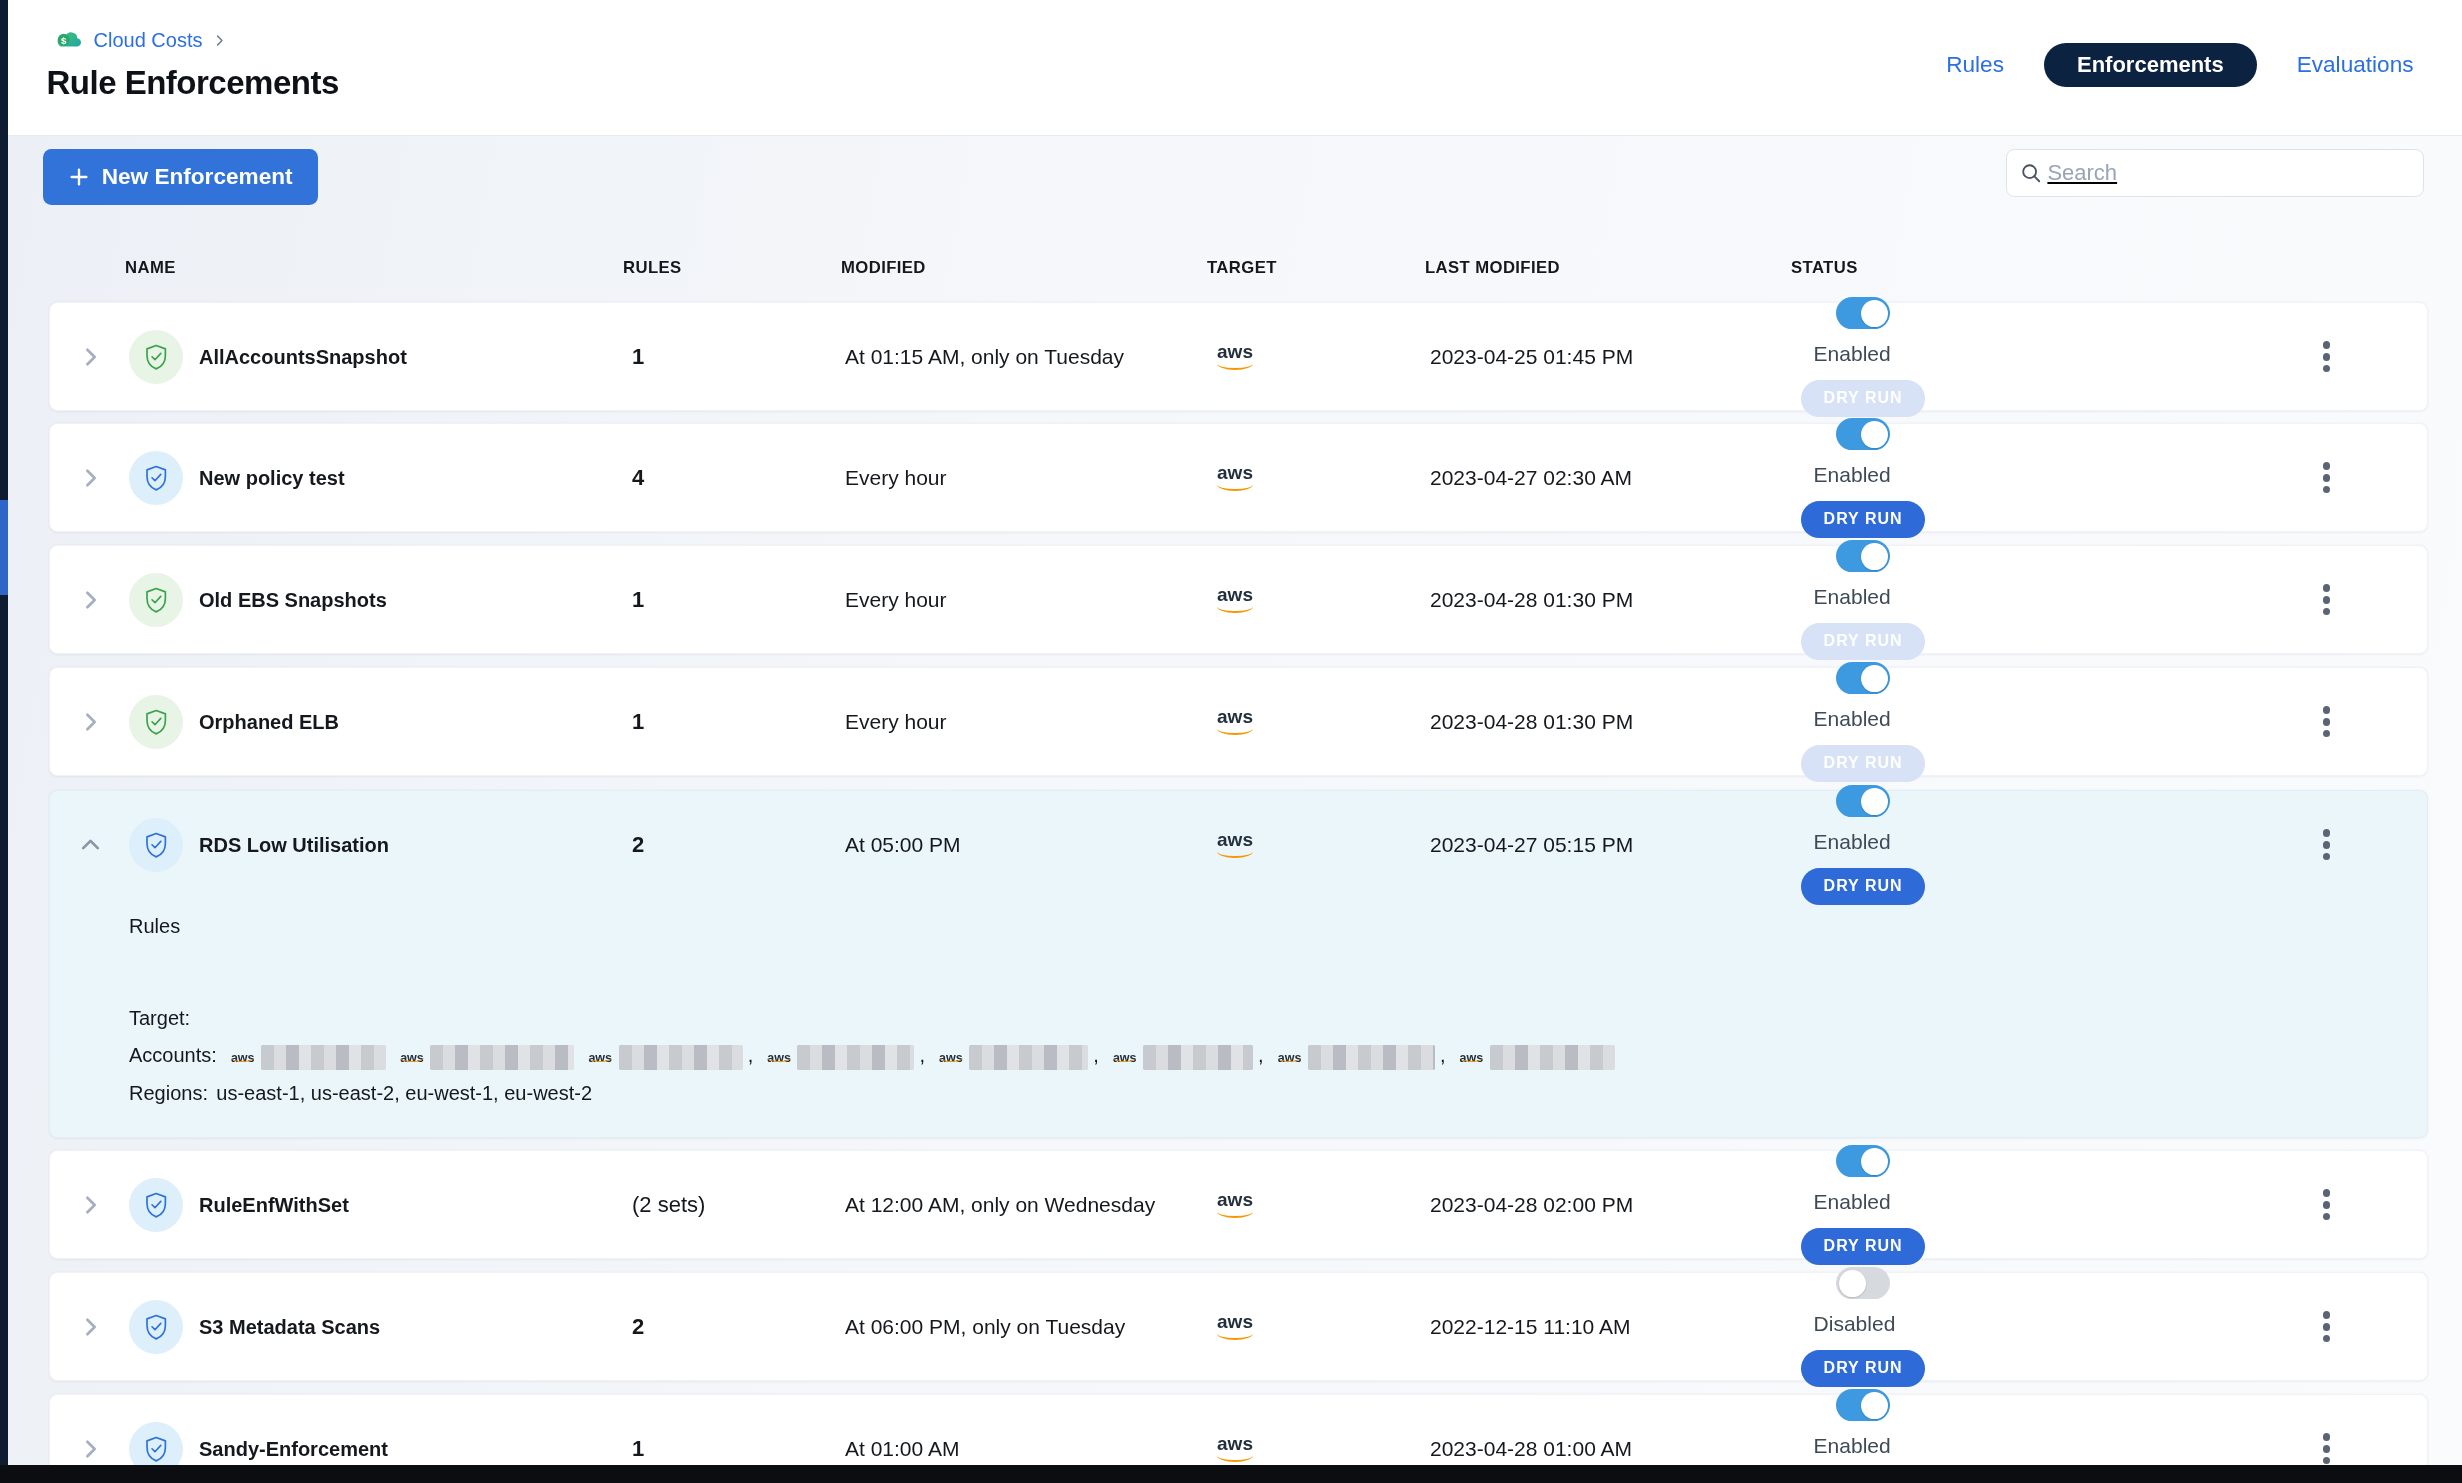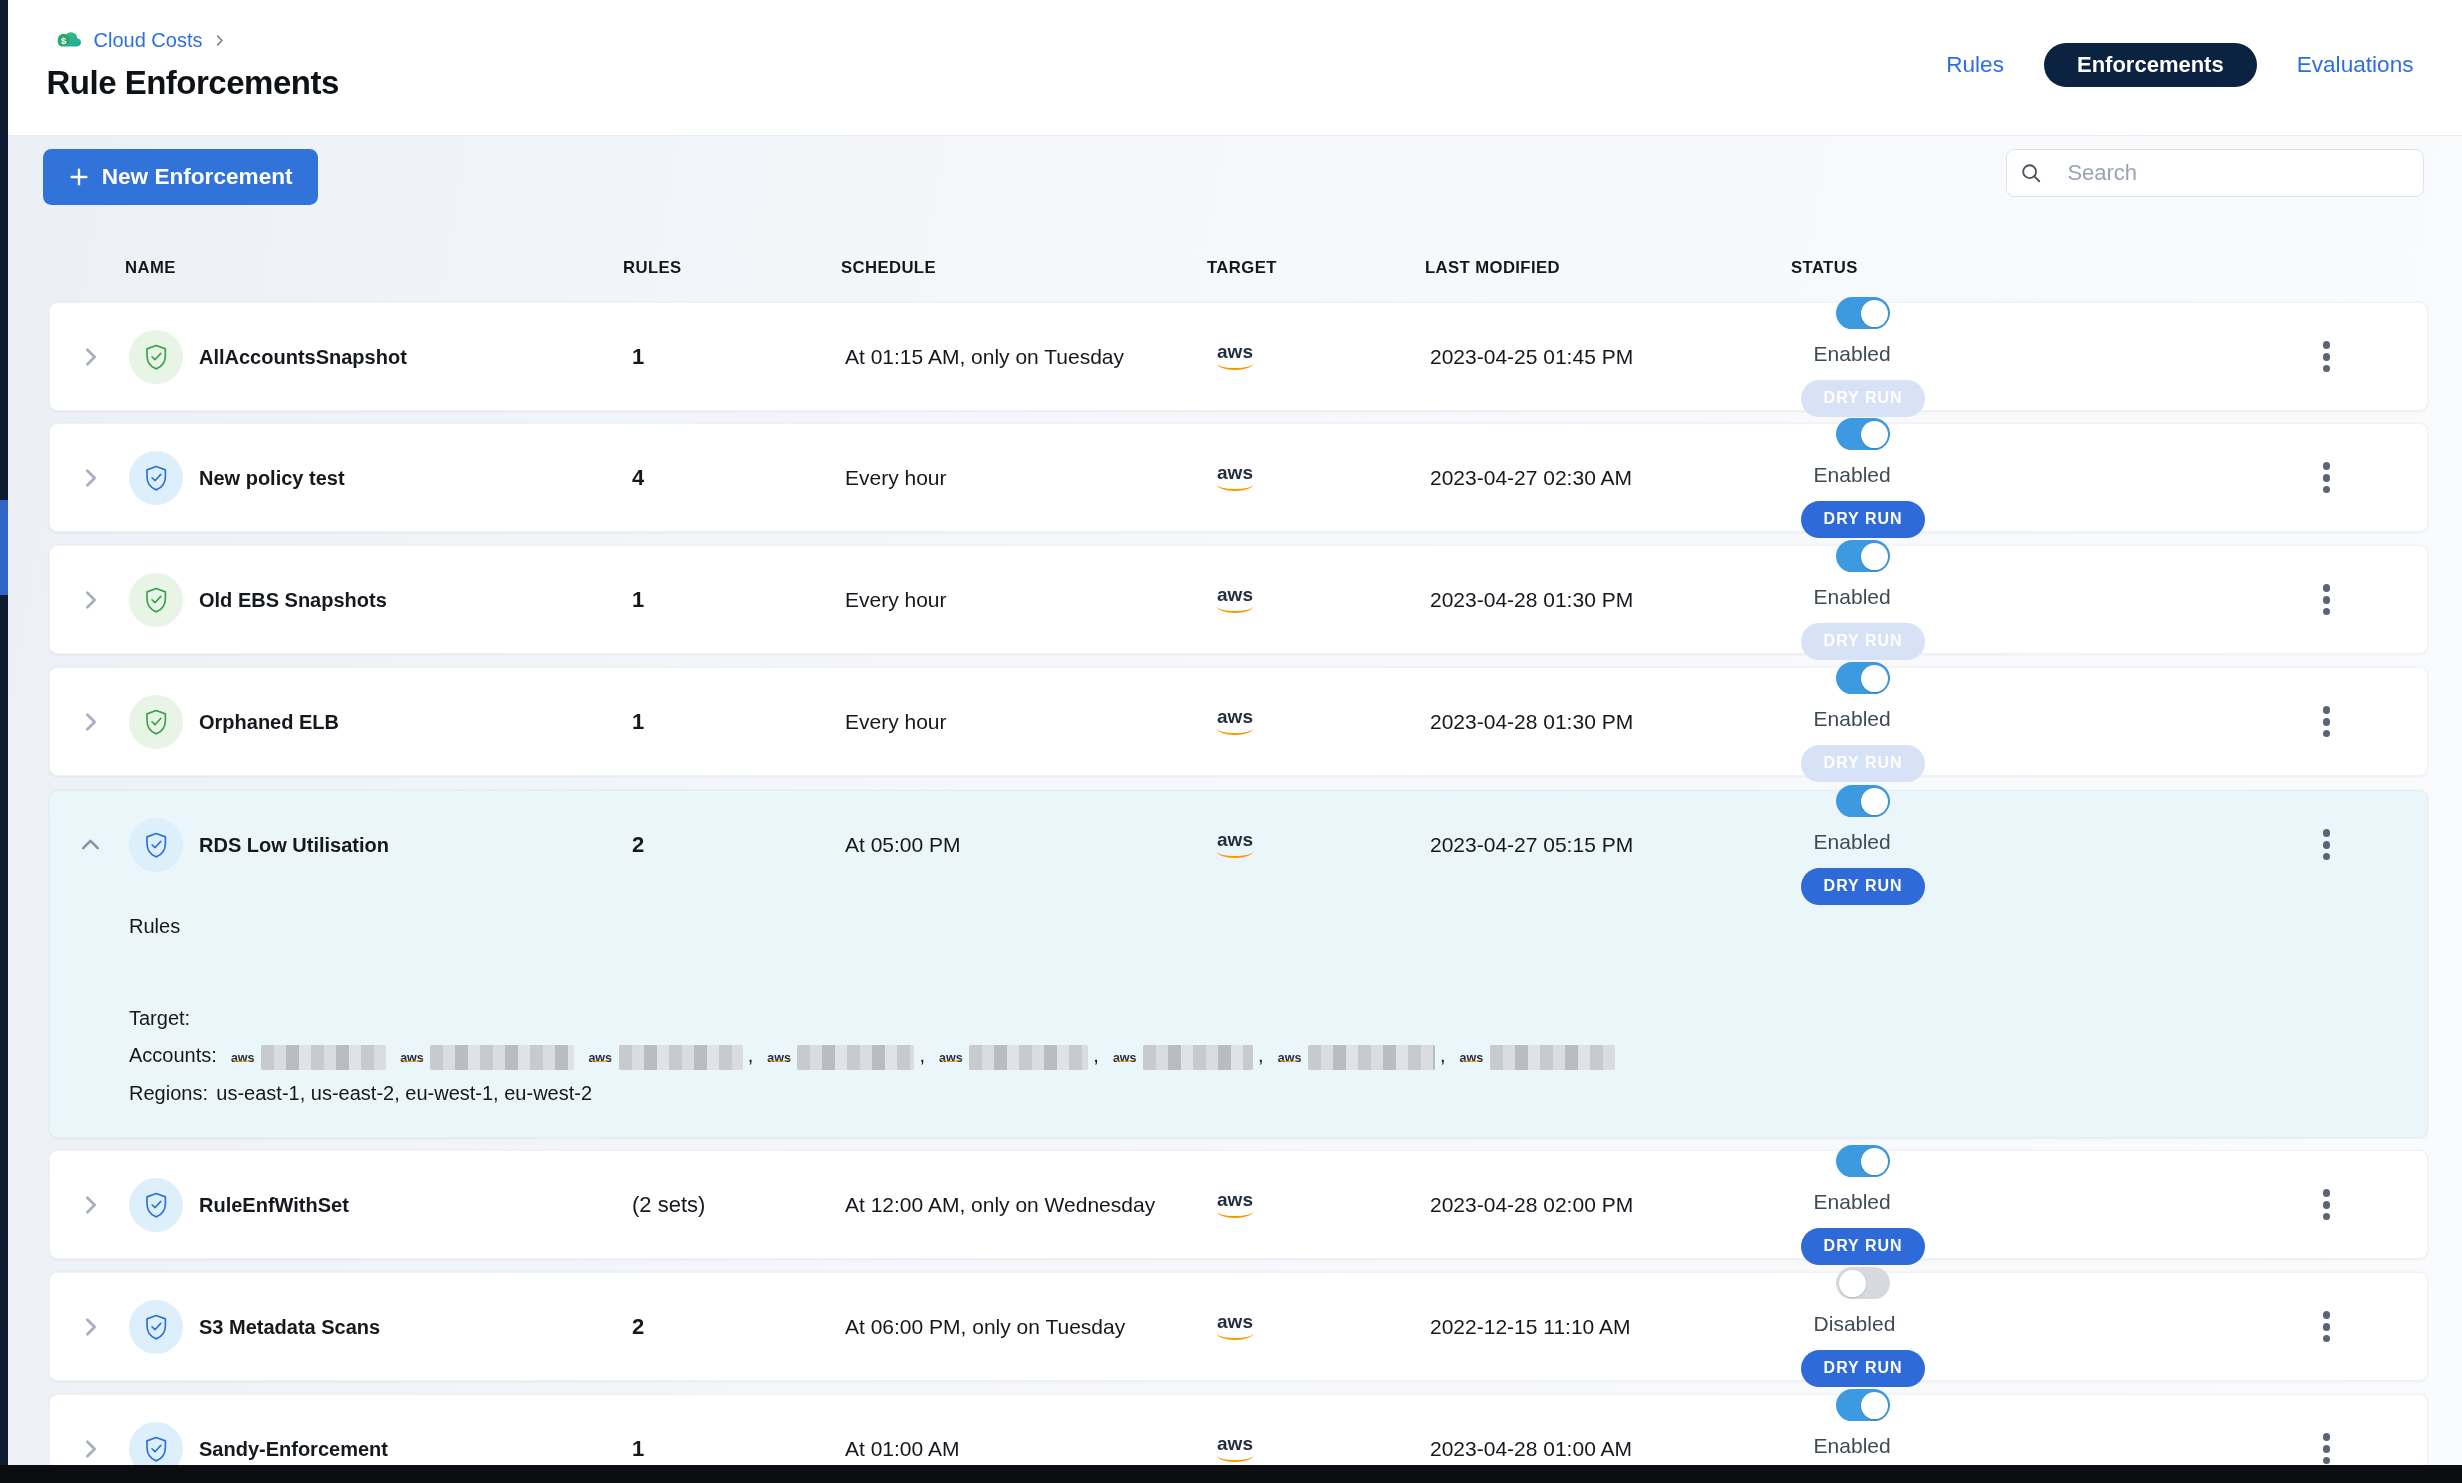--- a/index.html
+++ b/index.html
@@ -26,21 +26,21 @@
 
   
   .content-bg{position:absolute;left:7.5px;top:135px;width:2455px;height:1348px;
     background:linear-gradient(100deg,#ecf0f6 0%,#f5f7fa 40%,#fafbfd 100%);}
 
   
   .btn-new{position:absolute;left:43px;top:149px;height:56px;padding:0 25px;background:#3173d8;border-radius:8.4px;
     color:#fff;font-size:22.6px;font-weight:700;display:flex;align-items:center;gap:11.7px;z-index:3;cursor:pointer;border:none;}
   .plus-icon{width:22px;height:22px;stroke:#fff;stroke-width:2.6;stroke-linecap:round;}
   .search-box{position:absolute;left:2006px;top:149px;width:418px;height:48px;background:#fff;border:1.7px solid #dde2ea;border-radius:8.4px;
-    display:flex;align-items:center;gap:23px;padding:0 13.4px;box-sizing:border-box;z-index:3;}
+    display:flex;align-items:center;gap:3px;padding:0 13.4px;box-sizing:border-box;z-index:3;text-decoration:underline;}
   .search-icon{width:22px;height:22px;stroke:#49525f;stroke-width:2;fill:none;stroke-linecap:round;}
   .search-box input{border:none;outline:none;background:transparent;flex:1;font-size:22px;color:#333;font-family:"Liberation Sans",sans-serif;}
   .search-box input::placeholder{color:#9aa3b5;}
 
   
   .th{position:absolute;top:258px;font-size:16.7px;font-weight:700;color:#14171c;letter-spacing:0.4px;z-index:3;}
   .th-name{left:125px;} .th-rules{left:623px;} .th-schedule{left:841px;}
   .th-target{left:1207px;} .th-modified{left:1425px;} .th-status{left:1791px;}
 
   
@@ -158,21 +158,21 @@
 <div class="search-box">
   <svg class="search-icon" viewBox="0 0 24 24">
       <circle cx="10.5" cy="10.5" r="7"></circle>
       <line x1="15.7" y1="15.7" x2="21" y2="21"></line>
     </svg>
   <input type="text" placeholder="Search" style="">
 </div>
 
 <div class="th th-name">NAME</div>
 <div class="th th-rules">RULES</div>
-<div class="th th-schedule">SCHEDULE</div>
+<div class="th th-schedule">MODIFIED</div>
 <div class="th th-target">TARGET</div>
 <div class="th th-modified">LAST MODIFIED</div>
 <div class="th th-status">STATUS</div>
 
 <div class="row-card" style="top:302px">
   <div class="cell cell-chevron"><svg viewBox="0 0 24 24">
         <polyline points="9 5 16 12 9 19"></polyline>
       </svg></div>
   <div class="cell icon-circle green">
       <svg viewBox="0 0 34 34">

